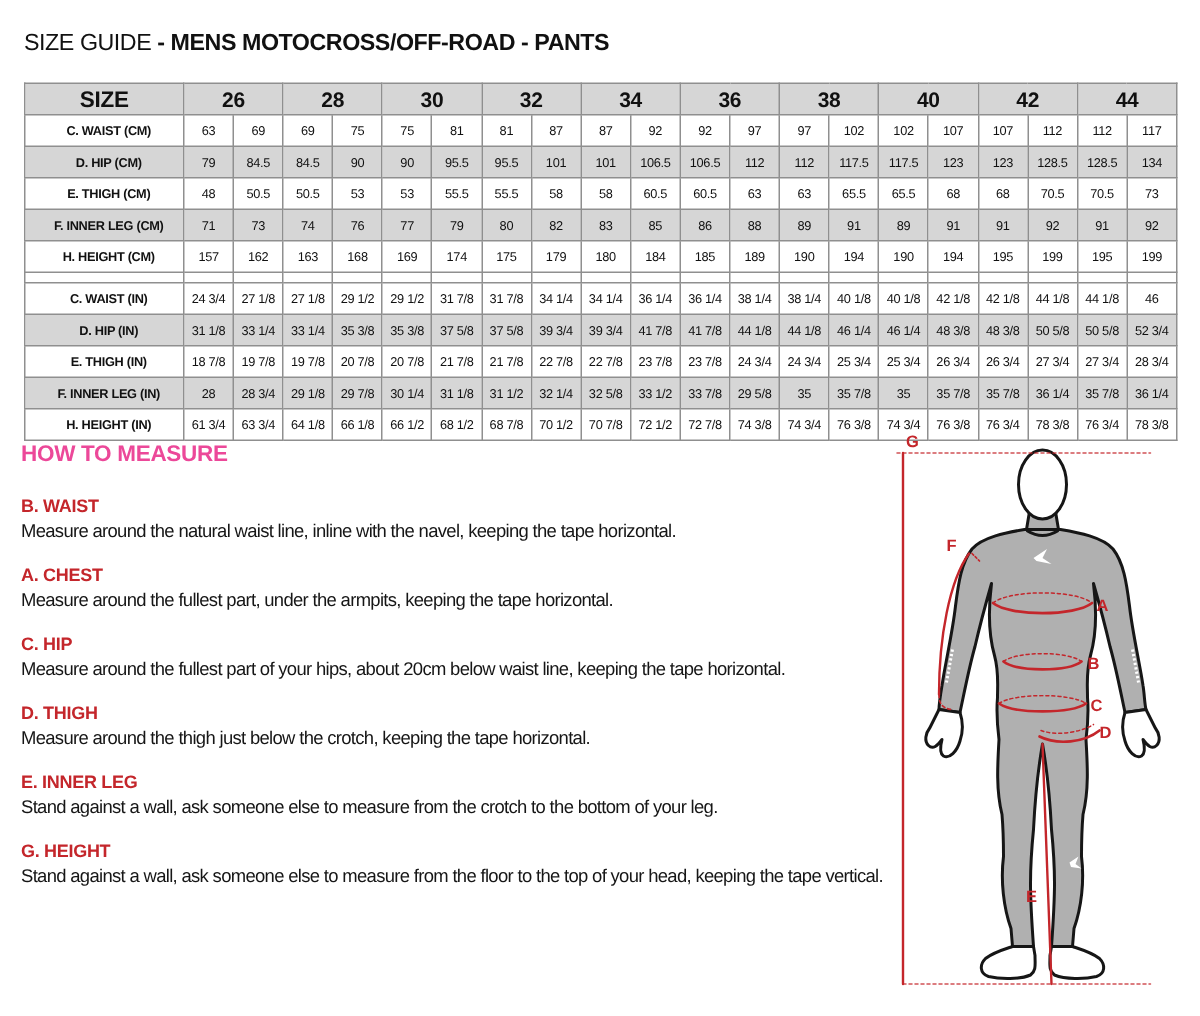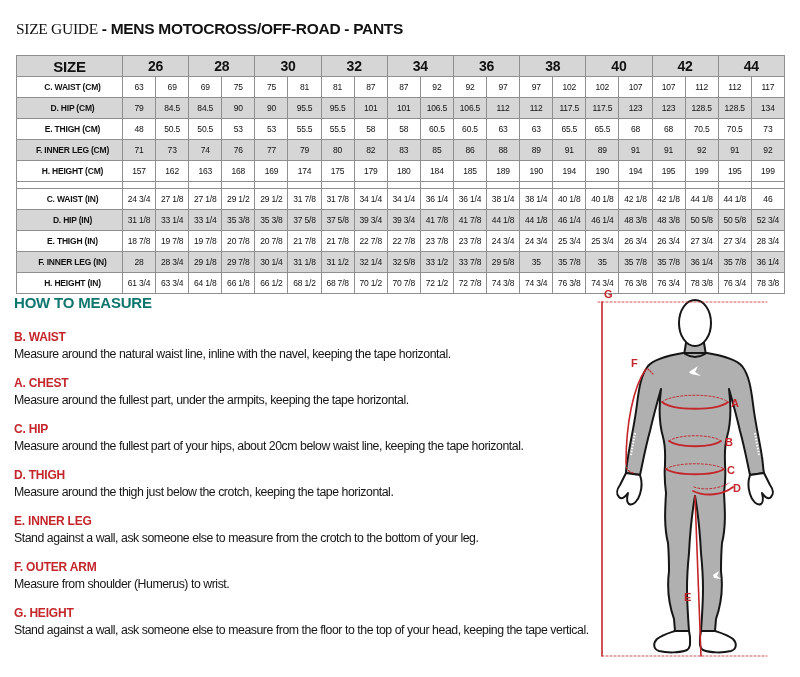--- a/index.html
+++ b/index.html
@@ -4,35 +4,35 @@
 <style>
   :root{
     --accent:#c4262b;
     --shade:#d6d6d6;
     --body-gray:#b0b0b0;
   }
   html,body{margin:0;padding:0;background:#fff;}
   .page{position:relative;width:800px;height:677px;background:#fff;overflow:hidden;
         font-family:"Liberation Sans",sans-serif;color:#111;}
   .title{position:absolute;left:16px;top:20px;font-size:15.5px;letter-spacing:-0.3px;white-space:nowrap;}
-  .t-light{font-weight:400;font-family:Liberation Serif, serif;}
+  .t-light{font-weight:400;}
   .t-bold{font-weight:700;margin-left:4px;}
 
   table.size-table{position:absolute;left:16px;top:55px;width:769px;border-collapse:collapse;
         table-layout:fixed;border:1px solid #7a7a7a;}
   .size-table th,.size-table td{border:1px solid #8f8f8f;font-size:8.5px;line-height:1;
         text-align:center;padding:0;height:20px;white-space:nowrap;overflow:hidden;letter-spacing:-0.2px;}
   .size-table thead th{background:var(--shade);font-size:14px;font-weight:700;height:20px;}
   .size-table th.corner{font-size:15px;}
   .size-table td.row-label{text-align:center;padding-left:6px;font-weight:700;margin-left:15px;}
   .size-table tr.shaded td{background:var(--shade);}
   .size-table tr.spacer td{height:6px;background:#fff;}
 
   .measure{position:absolute;left:14px;top:294px;width:612px;}
-  .measure h2{margin:0 0 19px 0;font-size:15px;font-weight:700;letter-spacing:-0.2px;color:#0f766e;}
+  .measure h2{margin:0 0 19px 0;font-size:15px;font-weight:700;letter-spacing:-0.2px;color:#ec4899;}
   .m-section{margin-bottom:15px;}
   .m-label{color:var(--accent);font-weight:700;font-size:12px;letter-spacing:-0.2px;margin-bottom:3px;}
   .m-text{font-size:12.3px;letter-spacing:-0.45px;color:#161616;}
 
   .figure{position:absolute;left:595px;top:285px;width:205px;height:392px;}
   .outline{stroke:#161616;stroke-width:2;stroke-linejoin:round;stroke-linecap:round;}
   .body-fill{fill:var(--body-gray);}
   .white-fill{fill:#ffffff;}
   .red-line{stroke:var(--accent);fill:none;stroke-linecap:round;}
   .red-label{fill:var(--accent);font-family:"Liberation Sans",sans-serif;font-weight:700;font-size:11px;}
@@ -358,24 +358,20 @@
           <div class="m-label">C. HIP</div>
           <div class="m-text">Measure around the fullest part of your hips, about 20cm below waist line, keeping the tape horizontal.</div>
         </div>
         <div class="m-section">
           <div class="m-label">D. THIGH</div>
           <div class="m-text">Measure around the thigh just below the crotch, keeping the tape horizontal.</div>
         </div>
         <div class="m-section">
           <div class="m-label">E. INNER LEG</div>
           <div class="m-text">Stand against a wall, ask someone else to measure from the crotch to the bottom of your leg.</div>
-        </div>
-        <div class="m-section">
-          <div class="m-label">F. OUTER ARM</div>
-          <div class="m-text">Measure from shoulder (Humerus) to wrist.</div>
         </div>
         <div class="m-section">
           <div class="m-label">G. HEIGHT</div>
           <div class="m-text">Stand against a wall, ask someone else to measure from the floor to the top of your head, keeping the tape vertical.</div>
         </div>
       </div>
   </div>
 
   <svg class="figure" viewBox="0 0 205 392" xmlns="http://www.w3.org/2000/svg">
 

